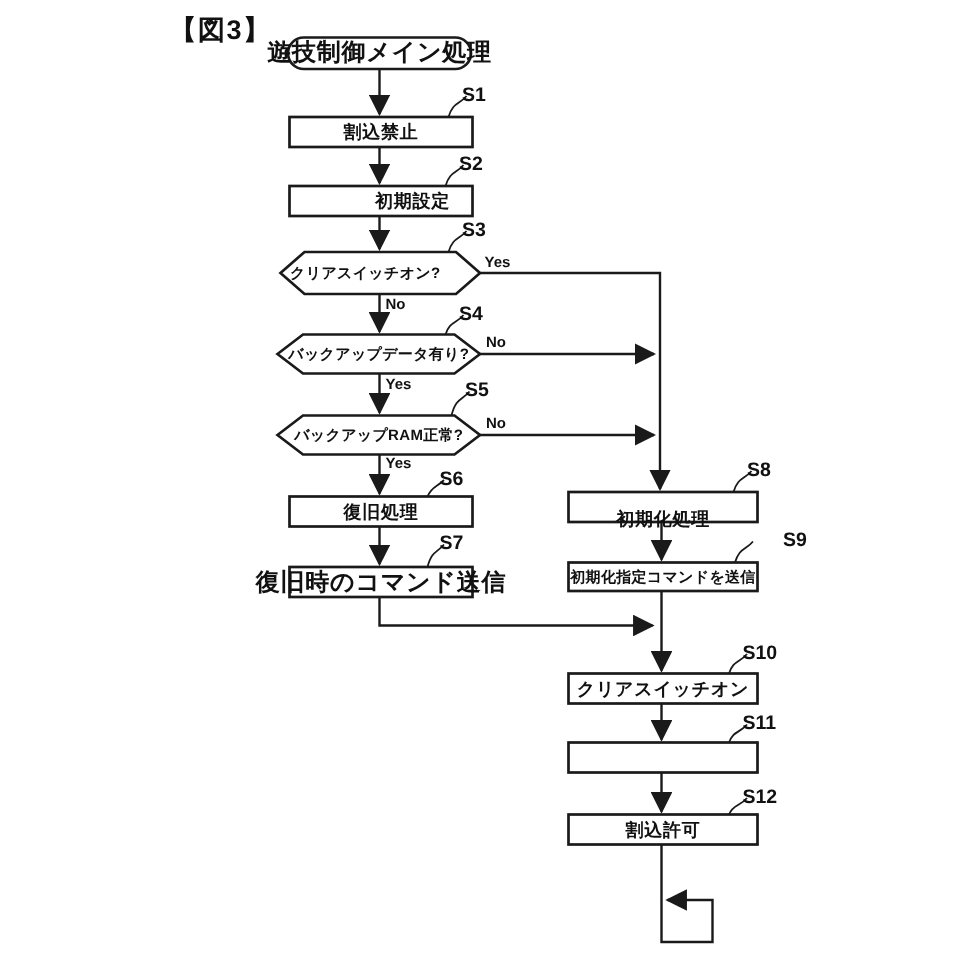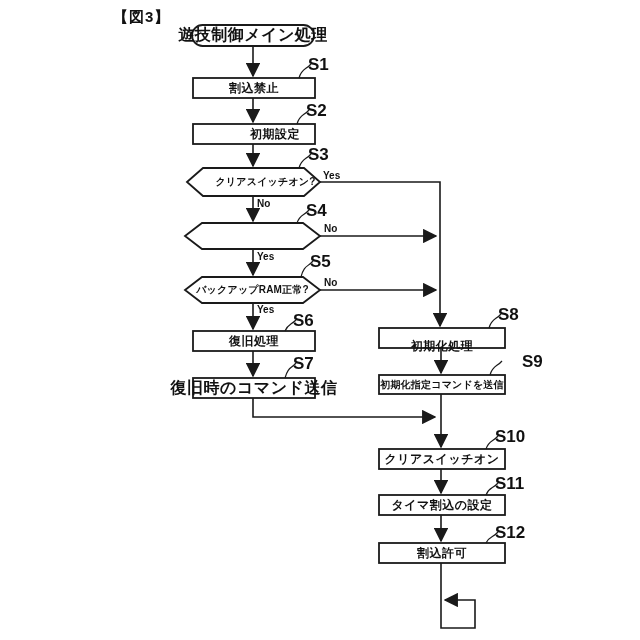--- a/index.html
+++ b/index.html
@@ -2,32 +2,32 @@
 <html><head>
 <meta charset="utf-8">
 <style>
   html,body{margin:0;padding:0;background:#ffffff;}
   .canvas{
     position:relative;width:640px;height:640px;background:#ffffff;overflow:hidden;
     font-family:"Liberation Sans","DejaVu Sans",sans-serif;color:#111;
   }
   .canvas svg{position:absolute;left:0;top:0;}
   .fig-label{
-    position:absolute;left:113px;top:8px;font-size:15px;font-weight:bold;
+    position:absolute;left:113px;top:8px;font-size:18px;font-weight:bold;
     letter-spacing:1px;
   }
   .node-label{
     position:absolute;display:flex;align-items:center;justify-content:center;
     white-space:nowrap;font-weight:600;letter-spacing:0.5px;
   }
   .fz12{font-size:12px;}
   .fz11{font-size:16px;}
   .fz10{font-size:10px;letter-spacing:0.2px;}
   .step-id{
-    position:absolute;font-size:17px;font-weight:600;white-space:nowrap;
+    position:absolute;font-size:13px;font-weight:600;white-space:nowrap;
   }
   .branch-label{
     position:absolute;font-size:10px;font-weight:600;white-space:nowrap;
   }
 </style>
 </head>
 <body>
 
 <div class="canvas">
 
@@ -88,28 +88,28 @@
       <path d="M498,532 C493,538 489,536 486,543"></path>
     </g>
   </svg>
 
   <div class="fig-label">【図3】</div>
 
   <div class="node-label fz11" style="left:192px;top:25px;width:122px;height:21px;">遊技制御メイン処理</div>
 
   <div class="node-label fz12" style="left:193px;top:78px;width:122px;height:20px;">割込禁止</div>
   <div class="node-label fz12" style="left:193px;top:124px;width:122px;height:20px;margin-left:21px;">初期設定</div>
-  <div class="node-label fz10" style="left:199px;top:168px;width:133px;height:28px;">クリアスイッチオン?</div>
+  <div class="node-label fz10" style="left:177px;top:168px;width:133px;height:28px;">クリアスイッチオン?</div>
+  <div class="node-label fz10" style="left:185px;top:223px;width:135px;height:26px;">バックアップデータ有り?</div>
   <div class="node-label fz10" style="left:185px;top:277px;width:135px;height:26px;">バックアップRAM正常?</div>
   <div class="node-label fz12" style="left:193px;top:331px;width:122px;height:20px;border-radius:10px;">復旧処理</div>
   <div class="node-label fz11" style="left:193px;top:378px;width:122px;height:20px;">復旧時のコマンド送信</div>
   <div class="node-label fz12" style="left:379px;top:328px;width:126px;height:36px;">初期化処理</div>
   <div class="node-label fz10" style="left:379px;top:375px;width:126px;height:19px;">初期化指定コマンドを送信</div>
   <div class="node-label fz12" style="left:379px;top:449px;width:126px;height:20px;">クリアスイッチオン</div>
-  <div class="node-label fz12" style="left:379px;top:495px;width:126px;height:20px;">タイマ割込の設定</div>
   <div class="node-label fz12" style="left:379px;top:543px;width:126px;height:20px;">割込許可</div>
 
   <div class="step-id" style="left:308px;top:55px;">S1</div>
   <div class="step-id" style="left:306px;top:101px;">S2</div>
   <div class="step-id" style="left:308px;top:145px;">S3</div>
   <div class="step-id" style="left:306px;top:201px;">S4</div>
   <div class="step-id" style="left:310px;top:252px;">S5</div>
   <div class="step-id" style="left:293px;top:311px;">S6</div>
   <div class="step-id" style="left:293px;top:354px;">S7</div>
   <div class="step-id" style="left:498px;top:305px;">S8</div>

